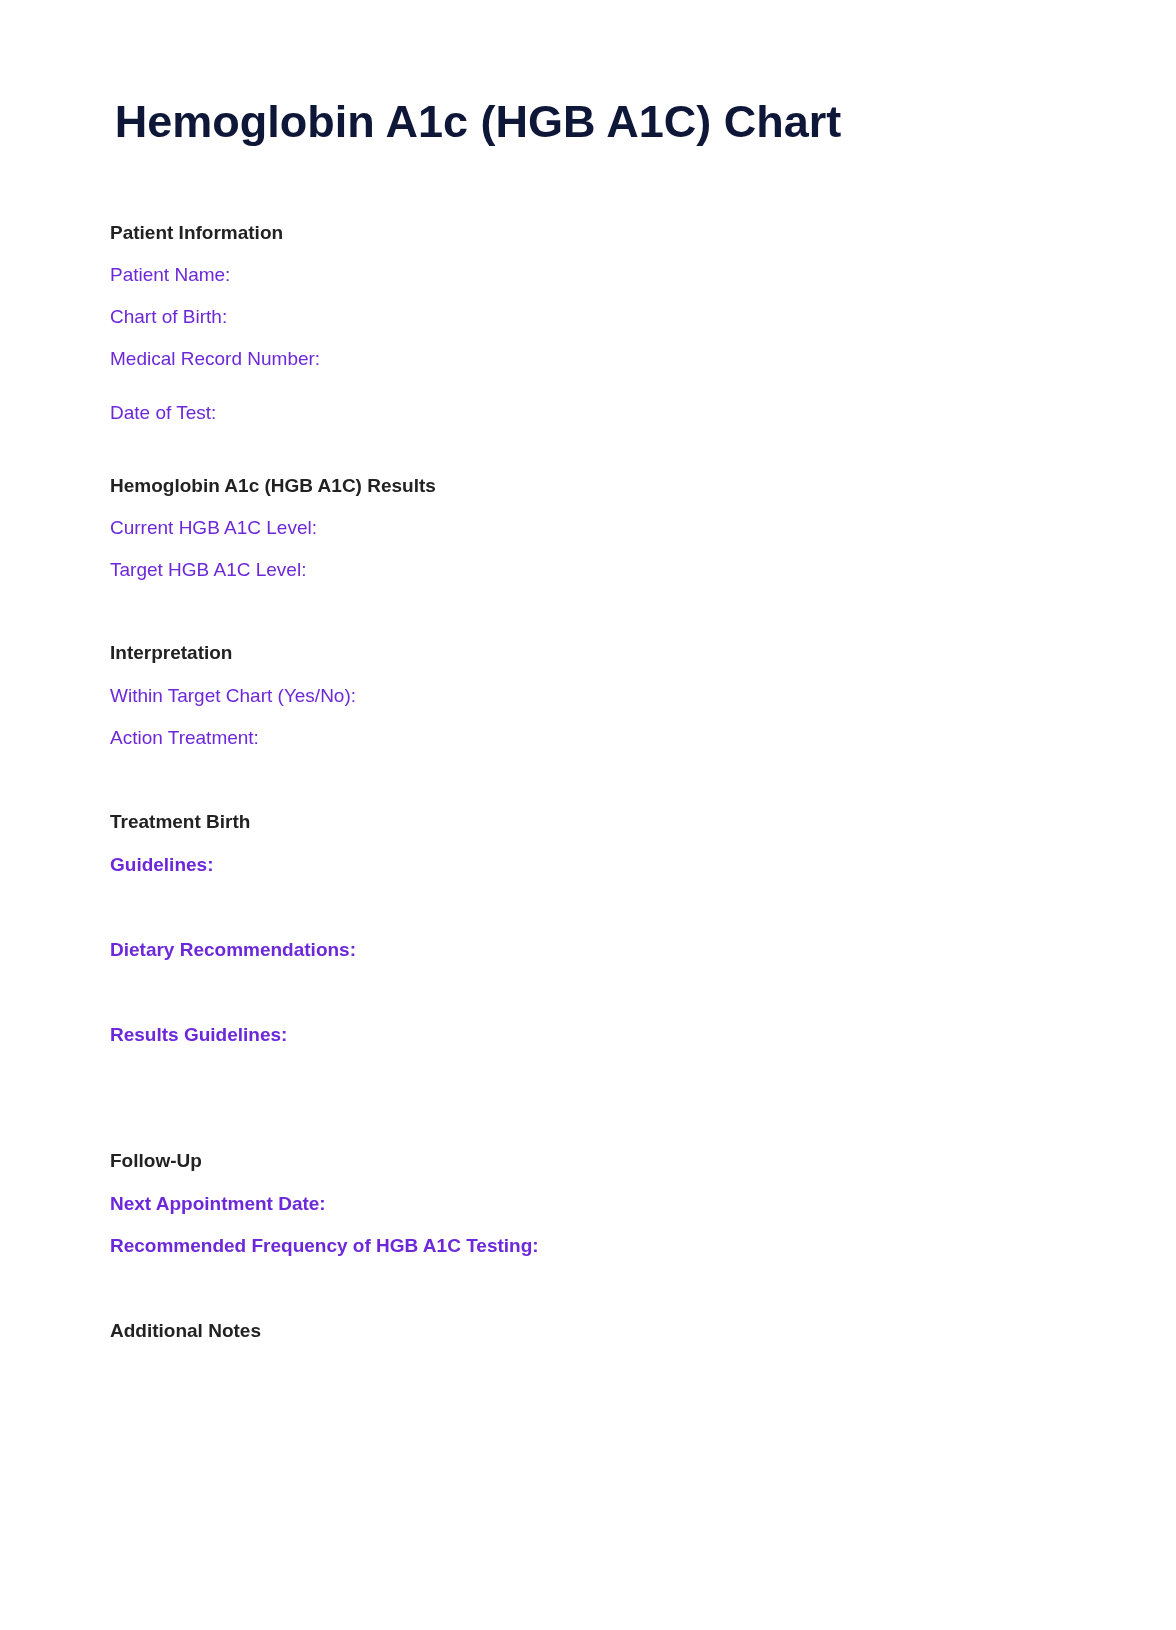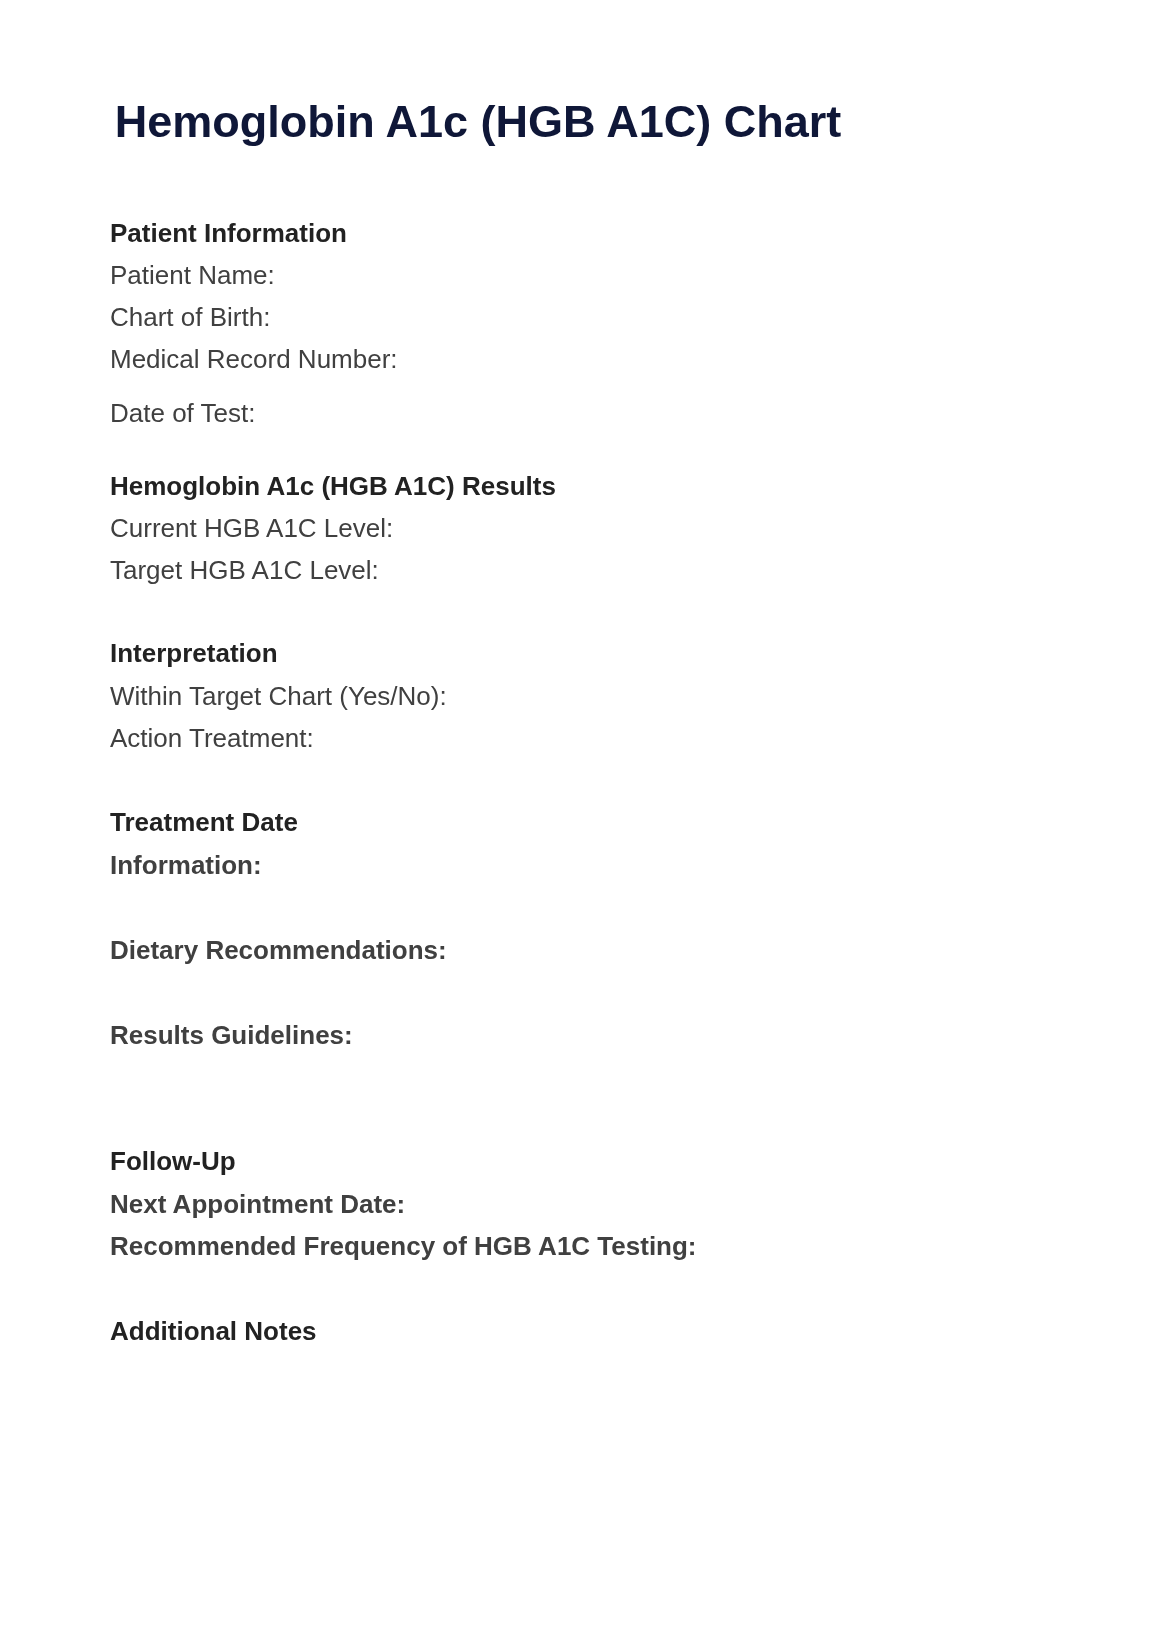--- a/index.html
+++ b/index.html
@@ -24,31 +24,31 @@
       font-size: 45px;
       font-weight: bold;
       color: #0f1738;
       letter-spacing: 0px;
       margin: 0;
       line-height: 52px;
     }
     .line {
       position: absolute;
       left: 110px;
-      font-size: 26px;
+      font-size: 19px;
       line-height: 26px;
       white-space: nowrap;
     }
     .heading {
       font-weight: bold;
       color: #222222;
     }
     .field {
       font-weight: normal;
-      color: #404040;
+      color: #6d28d9;
     }
     .field.bold {
       font-weight: bold;
     }
   </style>
 </head>
 <body>
 
 <h1 class="title">Hemoglobin A1c (HGB A1C) Chart</h1>
 
@@ -59,22 +59,22 @@
 <div class="line field" style="top:400px">Date of Test:</div>
 
 <div class="line heading" style="top:473px">Hemoglobin A1c (HGB A1C) Results</div>
 <div class="line field" style="top:515px">Current HGB A1C Level:</div>
 <div class="line field" style="top:557px">Target HGB A1C Level:</div>
 
 <div class="line heading" style="top:640px">Interpretation</div>
 <div class="line field" style="top:683px">Within Target Chart (Yes/No):</div>
 <div class="line field" style="top:725px">Action Treatment:</div>
 
-<div class="line heading" style="top:809px">Treatment Date</div>
-<div class="line field bold" style="top:852px">Information:</div>
+<div class="line heading" style="top:809px">Treatment Birth</div>
+<div class="line field bold" style="top:852px">Guidelines:</div>
 <div class="line field bold" style="top:937px">Dietary Recommendations:</div>
 <div class="line field bold" style="top:1022px">Results Guidelines:</div>
 
 <div class="line heading" style="top:1148px">Follow-Up</div>
 <div class="line field bold" style="top:1191px">Next Appointment Date:</div>
 <div class="line field bold" style="top:1233px">Recommended Frequency of HGB A1C Testing:</div>
 
 <div class="line heading" style="top:1318px">Additional Notes</div>
 
 </body></html>

